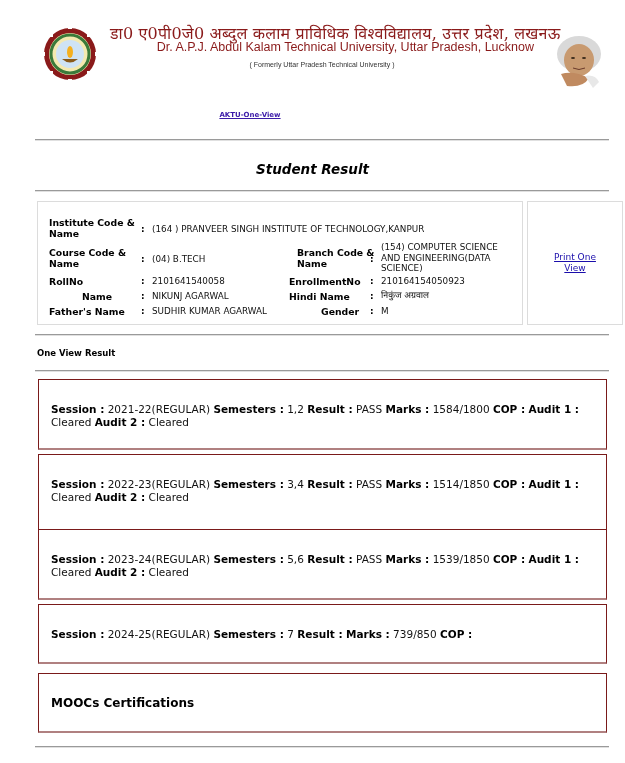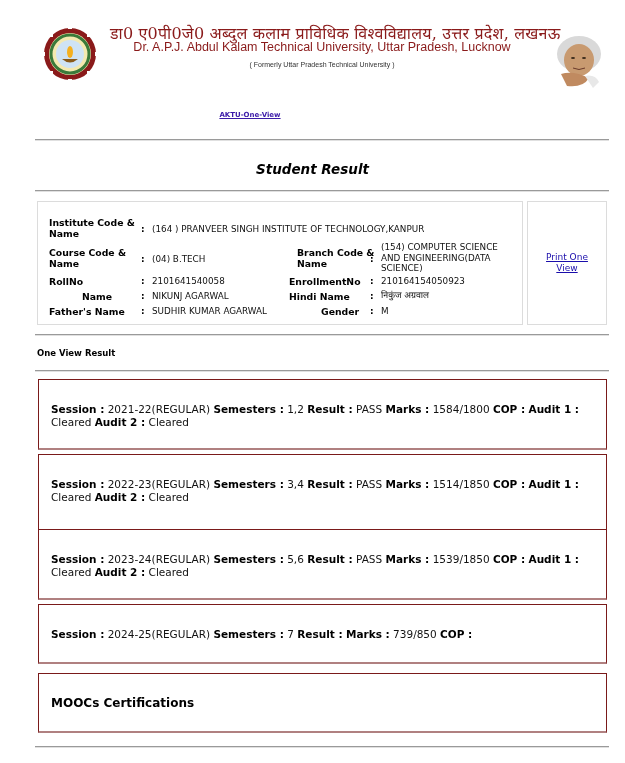--- a/index.html
+++ b/index.html
@@ -3,31 +3,31 @@
 <meta charset="utf-8">
 <style>
   html, body { margin:0; padding:0; background:#ffffff; }
   body { width:625px; height:763px; position:relative; overflow:hidden; font-family:"DejaVu Sans", sans-serif; color:#000; }
   .abs { position:absolute; }
 
   
   .logo { left:42px; top:26px; width:56px; height:56px; }
   .photo { left:549px; top:30px; width:60px; height:64px; }
   .hindi-title { left:110px; top:22px; width:424px; text-align:center; font-family:"DejaVu Serif", serif; font-size:16px; color:#8a1a1a; white-space:nowrap; letter-spacing:0.2px; }
-  .eng-title { left:110px; top:40px; width:424px; text-align:center; font-family:"Liberation Sans", sans-serif; font-size:12.5px; color:#8a1a1a; white-space:nowrap; }
+  .eng-title { left:110px; top:40px; width:424px; text-align:right; font-family:"Liberation Sans", sans-serif; font-size:12.5px; color:#8a1a1a; white-space:nowrap; }
   .formerly { left:110px; top:61px; width:424px; text-align:center; font-family:"Liberation Sans", sans-serif; font-size:7px; color:#333; }
   .aktu-link { left:0; top:111px; width:500px; text-align:center; font-size:7px; font-weight:bold; color:#3b1aa8; text-decoration:underline; cursor:pointer; }
 
   .hr { position:absolute; left:35px; width:574px; height:0; border-top:1px solid #9a9a9a; border-bottom:1px solid #e0e0e0; }
 
   .page-title { left:0; top:161px; width:625px; text-align:center; font-size:13.5px; font-weight:bold;font-style:italic; }
 
   
   .info-box { left:37px; top:201px; width:486px; height:124px; border:1px solid #dcdcdc; box-sizing:border-box; }
-  .print-box { left:527px; top:201px; width:80px; height:124px; border:1px solid #dcdcdc; box-sizing:border-box; display:flex; align-items:center; justify-content:center; }
+  .print-box { left:527px; top:201px; width:96px; height:124px; border:1px solid #dcdcdc; box-sizing:border-box; display:flex; align-items:center; justify-content:center; }
   .print-link { font-size:9px; color:#1a0dab; text-decoration:underline; text-align:center; line-height:11px; width:60px; cursor:pointer; }
 
   .lbl { position:absolute; font-size:9.3px; font-weight:bold; line-height:11px; }
   .colon { position:absolute; font-size:9px; font-weight:bold; }
   .val { position:absolute; font-size:8.8px; line-height:10.5px; color:#111; }
 
   .section-label { left:37px; top:348px; font-size:8.5px; font-weight:bold; }
 
   
   .res-box { position:absolute; left:38px; width:569px; border:1px solid #7a1a1a; border-bottom:2px solid #b08080; box-sizing:border-box; background:#fff; }

